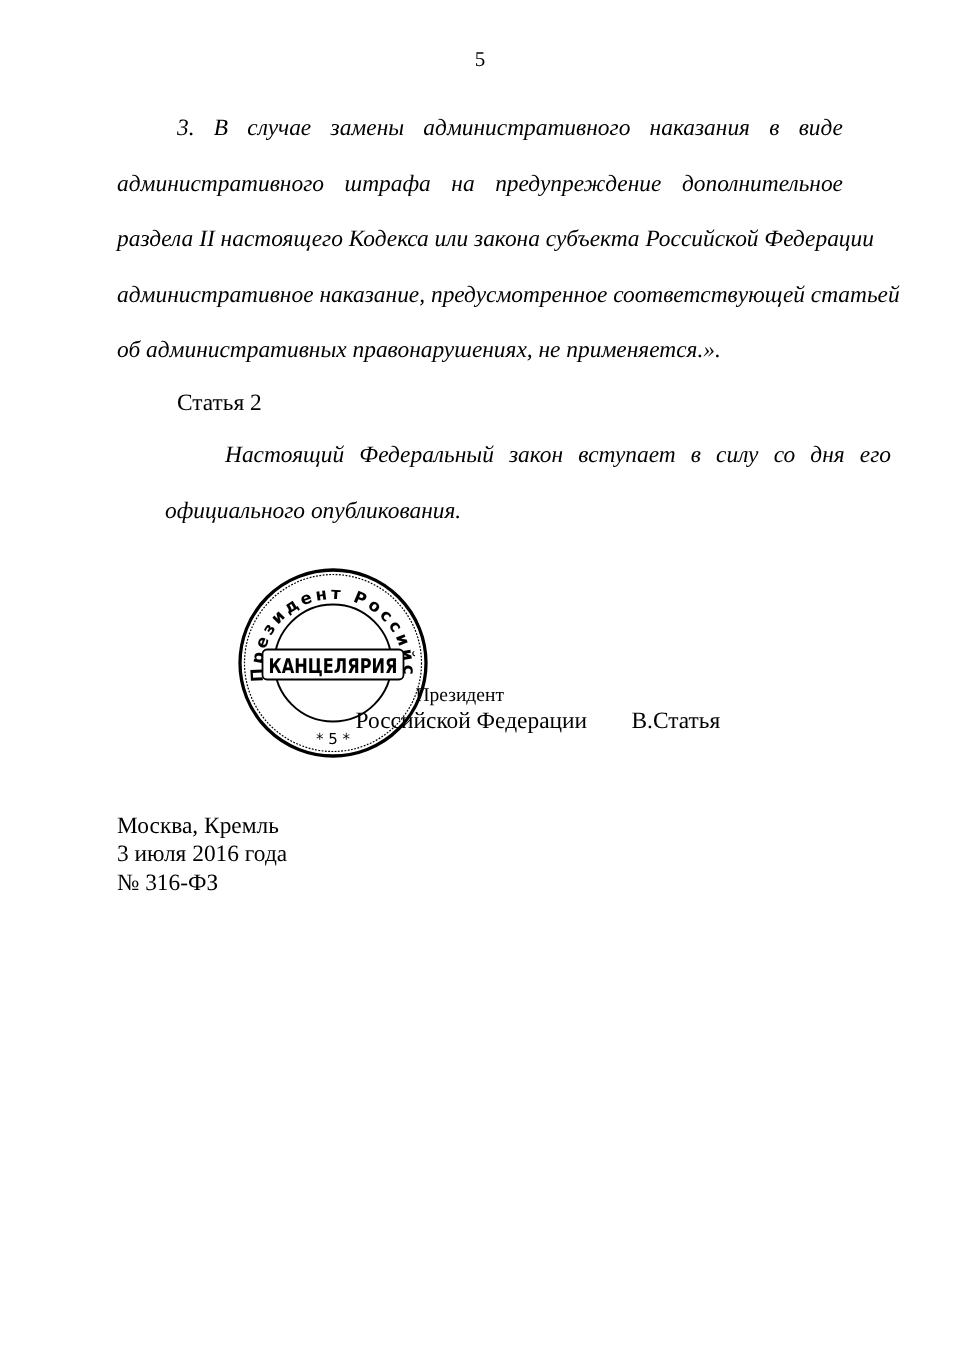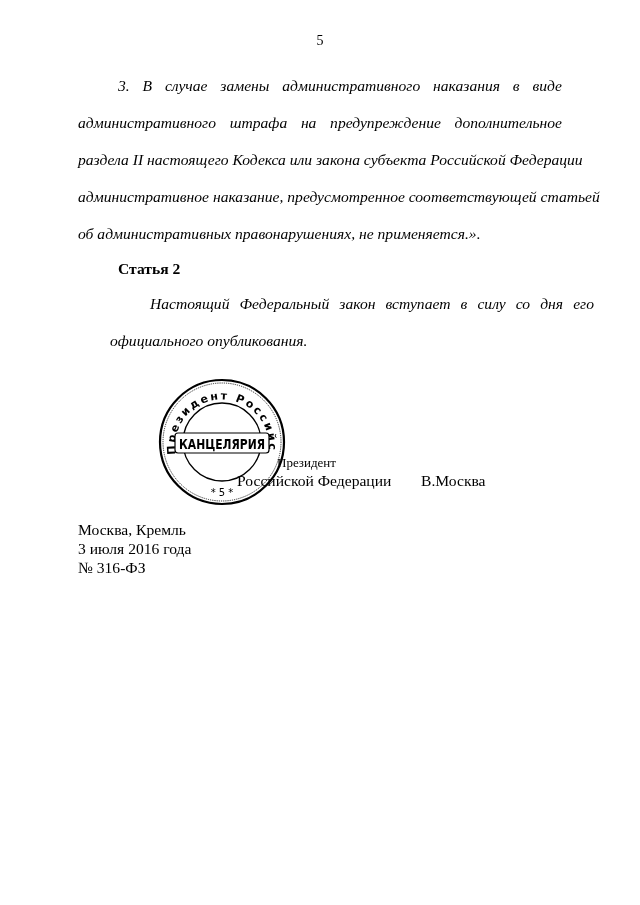--- a/index.html
+++ b/index.html
@@ -48,21 +48,21 @@
       font-style: italic;
     }
     .line.last {
       text-align-last: left;
     }
     .indent { padding-left: 40px; }
     .article-heading {
       position: absolute;
       top: 259px;
       left: 118px;
-      font-weight: bold;
+      font-weight: normal;
       font-size: 15.6px;
       line-height: 20px;
     }
     .para2 { top: 285px; margin-left: 32px; }
 
     .signature {
       position: absolute;
       left: 0; top: 0;
     }
     .sig-title1 {
@@ -84,21 +84,21 @@
     .sig-name {
       position: absolute;
       top: 471px;
       left: 421px;
       font-size: 15.6px;
       line-height: 20px;
       white-space: nowrap;
     }
     .place-block {
       position: absolute;
-      top: 520px;
+      top: 541px;
       left: 78px;
       font-size: 15.6px;
       line-height: 19px;
     }
     .place-block div { white-space: nowrap; }
 
     .stamp {
       position: absolute;
       left: 158px;
       top: 378px;
@@ -125,21 +125,21 @@
   <div class="article-heading">Статья 2</div>
 
   <div class="body-text para2">
     <span class="line indent">Настоящий Федеральный закон вступает в силу со дня его</span>
     <span class="line last">официального опубликования.</span>
   </div>
 
   <div class="signature">
     <div class="sig-title1">Президент</div>
     <div class="sig-title2">Российской Федерации</div>
-    <div class="sig-name">В.Москва</div>
+    <div class="sig-name">В.Статья</div>
   </div>
 
   <div class="stamp">
     <svg viewBox="0 0 128 128" xmlns="http://www.w3.org/2000/svg">
       <defs>
         <path id="ringPath" d="M 64,64 m -48,0 a 48,48 0 1,1 96,0 a 48,48 0 1,1 -96,0"></path>
         <path id="ringPathTop" d="M 18,78 A 47,47 0 1,1 110,78"></path>
       </defs>
       <circle cx="64" cy="64" r="62" fill="none" stroke="#000" stroke-width="2.2"></circle>
       <circle cx="64" cy="64" r="59" fill="none" stroke="#000" stroke-width="0.8" stroke-dasharray="1.2 1"></circle>

